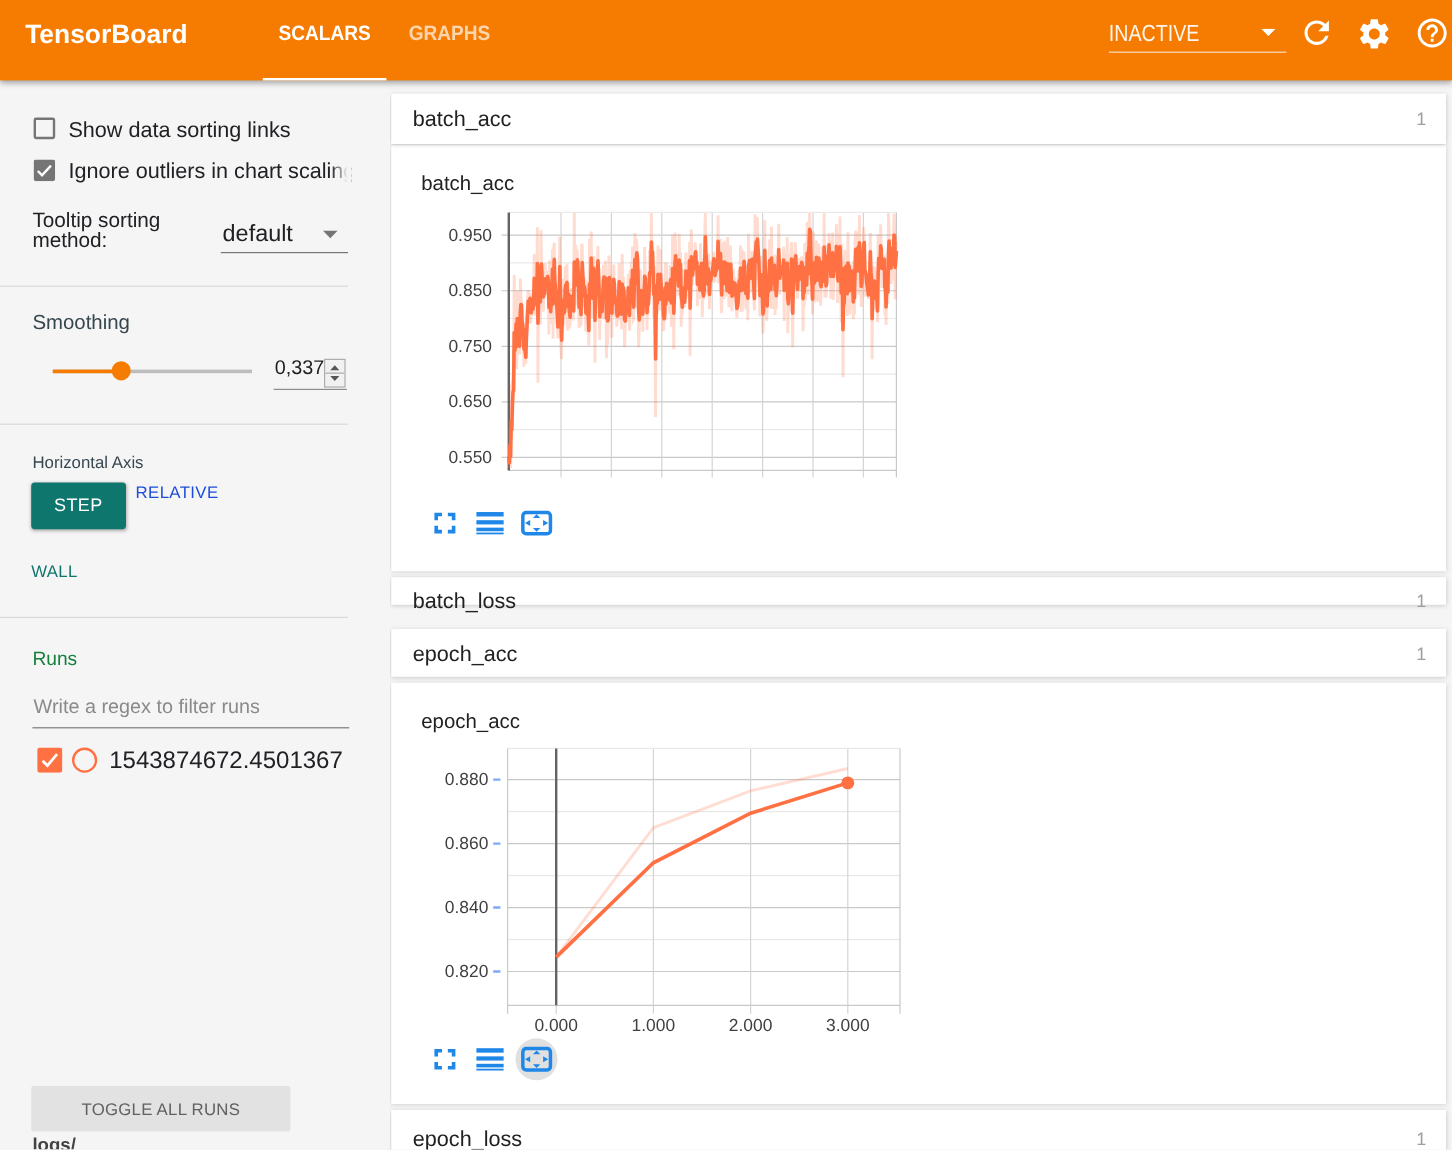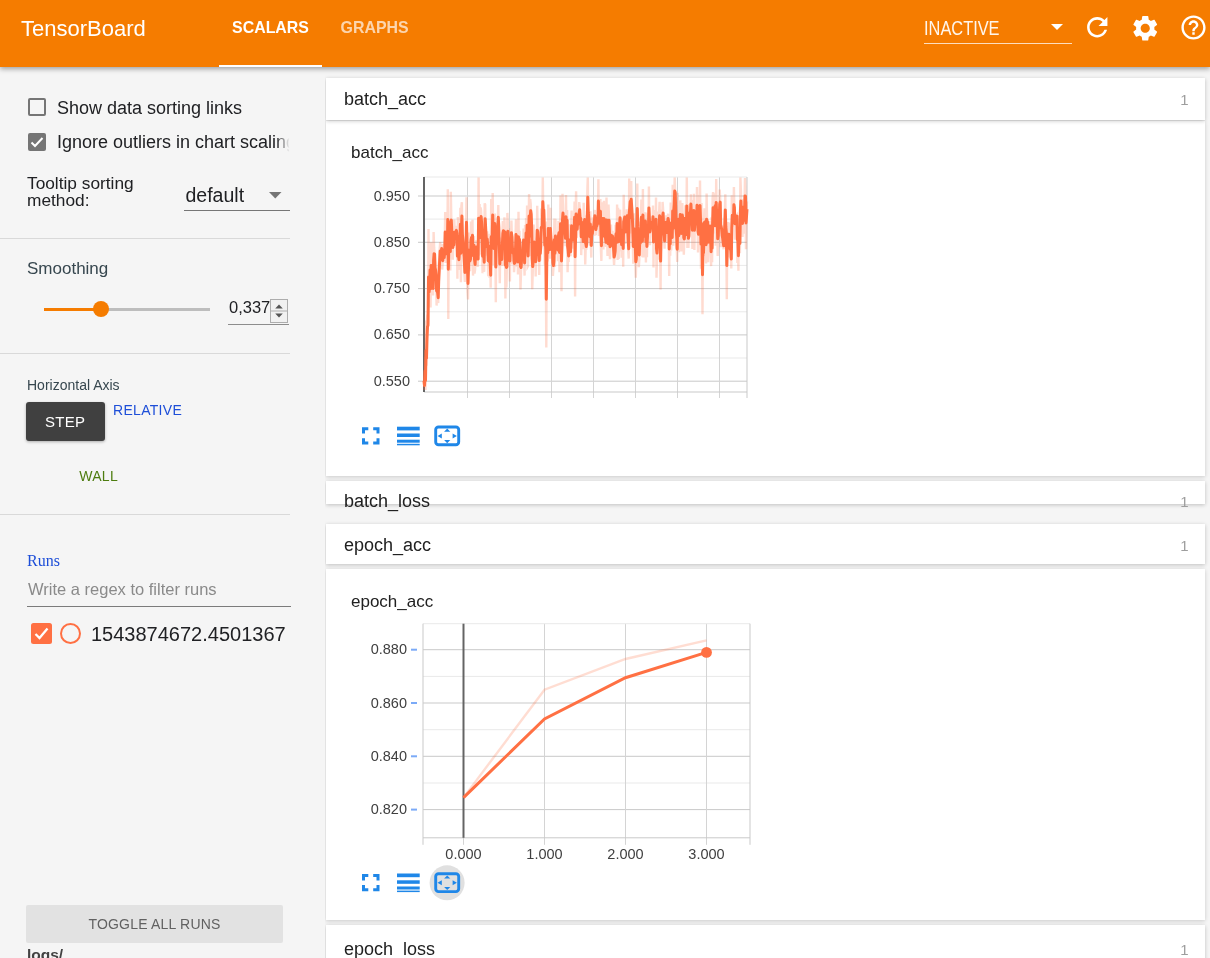--- a/index.html
+++ b/index.html
@@ -165,43 +165,43 @@
         <path d="M4.2 8.6l3.8-4.2 3.8 4.2z" fill="#555"></path>
         <path d="M4.2 13.4l3.8 4.2 3.8-4.2z" fill="#555"></path>
         <line x1="0" y1="11" x2="16" y2="11" stroke="#adadad"></line>
       </svg>
   </div>
   <div class="abs" style="left:228px;top:257px;width:61px;height:1px;background:#8d8d8d;"></div>
 
   <div class="divider" style="top:286px;"></div>
 
   <div class="sb" style="left:27px;top:310.2px;font-size:14px;color:#37474f;">Horizontal Axis</div>
-  <div class="abs" style="left:26px;top:334.5px;width:78.5px;height:39px;background:#404040;border-radius:3px;box-shadow:0 1px 3px rgba(0,0,0,0.3);color:#fff;font-size:15px;text-align:center;line-height:39px;letter-spacing:0.3px;">STEP</div>
+  <div class="abs" style="left:26px;top:334.5px;width:78.5px;height:39px;background:#0f766e;border-radius:3px;box-shadow:0 1px 3px rgba(0,0,0,0.3);color:#fff;font-size:15px;text-align:center;line-height:39px;letter-spacing:0.3px;">STEP</div>
   <div class="abs" style="left:113px;top:324px;width:96px;height:39px;color:#1d4ed8;font-size:14px;line-height:39px;letter-spacing:0.3px;">RELATIVE</div>
-  <div class="abs" style="left:26px;top:389.5px;width:92px;height:39px;color:#4d7c0f;font-size:14px;text-align:right;line-height:39px;letter-spacing:0.3px;">WALL</div>
+  <div class="abs" style="left:26px;top:389.5px;width:92px;height:39px;color:#0f766e;font-size:14px;text-align:left;line-height:39px;letter-spacing:0.3px;">WALL</div>
 
   <div class="divider" style="top:447px;"></div>
 
-  <div class="sb" style="left:27px;top:485px;font-size:16px;color:#1d4ed8;font-family:Liberation Serif, serif;">Runs</div>
+  <div class="sb" style="left:27px;top:474px;font-size:16px;color:#15803d;">Runs</div>
   <div class="sb" style="left:28px;top:512.7px;font-size:16.5px;color:#8a8a8a;">Write a regex to filter runs</div>
   <div class="abs" style="left:27px;top:539px;width:264px;height:1px;background:#7b7b7b;"></div>
 
   <svg class="abs" style="left:31px;top:556px;" width="21" height="21" viewBox="0 0 21 21">
       <rect width="21" height="21" rx="2.5" fill="#ff7043"></rect>
       <path d="M4.5 11l4 4 8-9.5" stroke="#fff" stroke-width="2.3" fill="none"></path>
     </svg>
   <div class="abs" style="left:60px;top:556px;width:21px;height:21px;border:2.5px solid #ff7043;border-radius:50%;"></div>
   <div class="sb" style="left:91px;top:556.4px;font-size:20px;">1543874672.4501367</div>
 
-  <div class="abs" style="left:26px;top:838px;width:257px;height:38px;background:#e2e2e2;border-radius:2px;color:#616161;font-size:14px;text-align:center;line-height:38px;letter-spacing:0.2px;">TOGGLE ALL RUNS</div>
+  <div class="abs" style="left:26px;top:838px;width:216px;height:38px;background:#e2e2e2;border-radius:2px;color:#616161;font-size:14px;text-align:center;line-height:38px;letter-spacing:0.2px;">TOGGLE ALL RUNS</div>
   <div class="abs" style="left:27px;top:878.5px;font-size:15.5px;font-weight:bold;color:#424242;">logs/</div>
 </div>
 
 <div class="hdr">
-  <div class="abs" style="left:21px;top:16px;font-size:22px;font-weight:normal;color:#fff;">TensorBoard</div>
+  <div class="abs" style="left:21px;top:16px;font-size:22px;font-weight:bold;color:#fff;">TensorBoard</div>
   <div class="abs" style="left:219px;top:17px;width:103px;text-align:center;font-size:17.3px;font-weight:bold;color:#fff;transform:scaleX(0.92);">SCALARS</div>
   <div class="abs" style="left:219px;top:64.5px;width:103px;height:2.5px;background:#fff;"></div>
   <div class="abs" style="left:337.5px;top:17px;width:64px;text-align:center;font-size:17.3px;font-weight:bold;color:rgba(255,255,255,0.68);transform:scaleX(0.92);">GRAPHS</div>
   <div class="abs" style="left:924px;top:16.5px;font-size:19.5px;color:rgba(255,255,255,0.92);transform:scaleX(0.84);transform-origin:left;">INACTIVE</div>
   <svg class="abs" style="left:1051px;top:24px;" width="12" height="6" viewBox="0 0 12 6">
       <path d="M0 0h12L6 6z" fill="#fff"></path>
     </svg>
   <div class="abs" style="left:924px;top:42.5px;width:148px;height:1.5px;background:rgba(255,255,255,0.75);"></div>
   <svg class="abs" style="left:1081.7px;top:12px;" width="30.5" height="30.5" viewBox="0 0 24 24" fill="#fff">
       <path d="M17.65 6.35C16.2 4.9 14.21 4 12 4c-4.42 0-7.99 3.58-8 8s3.57 8 8 8c3.73 0 6.84-2.55 7.73-6h-2.08c-.82 2.33-3.04 4-5.65 4-3.31 0-6-2.69-6-6s2.69-6 6-6c1.66 0 3.14.69 4.22 1.78L13 11h7V4l-2.35 2.35z"></path>

